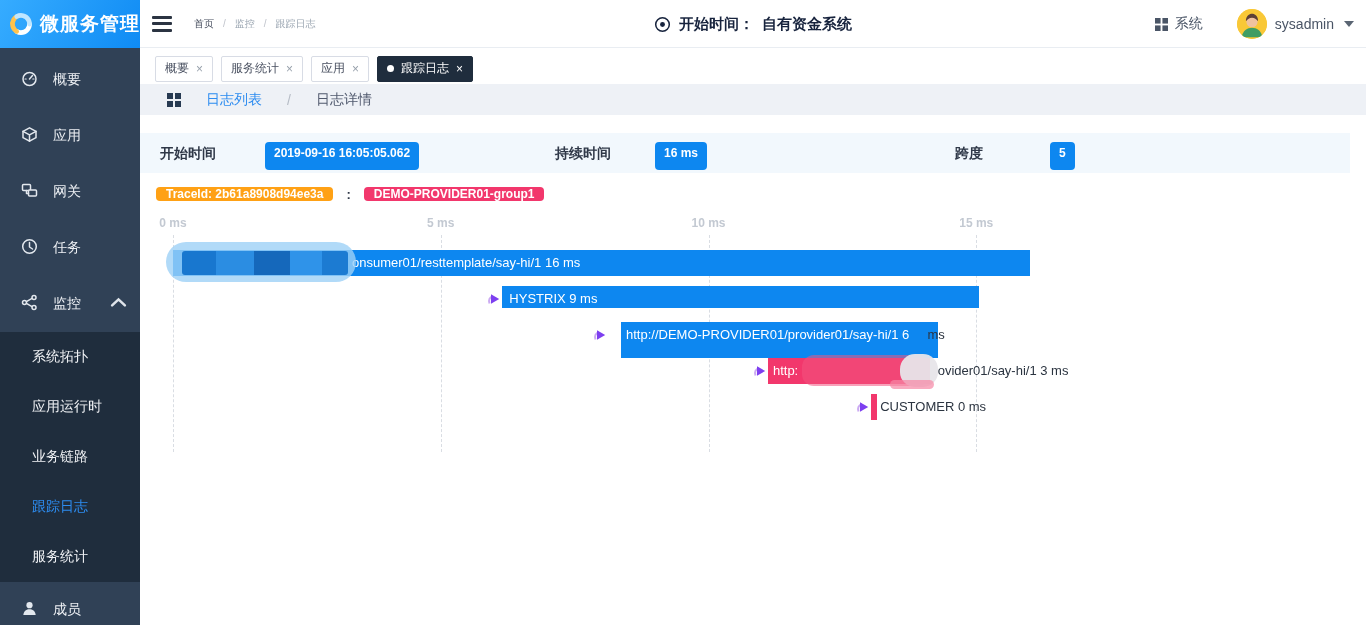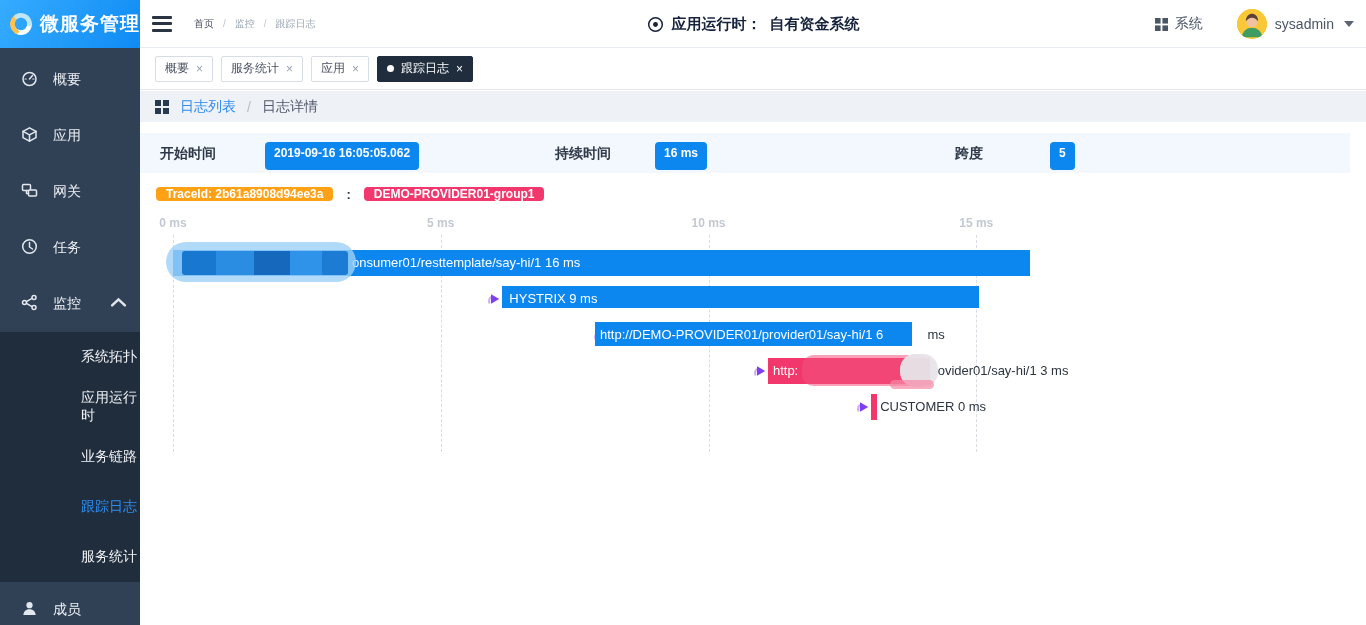--- a/index.html
+++ b/index.html
@@ -9,21 +9,21 @@
 
   
   .logo { position:absolute; left:0; top:0; width:140px; height:48px; background:linear-gradient(120deg,#36acff,#0f8bf4);
           display:flex; align-items:center; padding-left:7px; gap:5px; z-index:5; }
   .logo-text { color:#fff; font-weight:bold; font-size:19px; letter-spacing:1px; white-space:nowrap; }
   .sidebar { position:absolute; left:0; top:48px; width:140px; bottom:0; background:#304156; padding-top:4px; z-index:5; }
   .side-item { height:56px; display:flex; align-items:center; padding-left:21px; gap:15px; color:#edf0f4; font-size:14px; cursor:pointer; }
   .side-item svg { width:17px; height:17px; flex:0 0 17px; }
   .side-chevron { margin-left:auto; margin-right:13px; }
   .submenu { background:#1f2d3d; }
-  .sub-item { height:50px; display:flex; align-items:center; padding-left:81px; color:#f0f2f5; font-size:14px; cursor:pointer; }
+  .sub-item { height:50px; display:flex; align-items:center; padding-left:32px; color:#f0f2f5; font-size:14px; cursor:pointer; }
   .sub-item.active { color:#2d8cf0; }
 
   
   .header { position:absolute; left:140px; top:0; right:0; height:48px; background:#fff; border-bottom:1px solid #e9edf2;
             display:flex; align-items:center; padding-left:10px; z-index:4; }
   .hamburger { width:24px; height:18px; display:flex; flex-direction:column; justify-content:space-between; cursor:pointer; padding:1px 2px; }
   .hamburger i { display:block; height:3px; background:#2b3442; border-radius:1px; }
   .crumbs { margin-left:20px; font-size:10px; display:flex; gap:9px; align-items:center; }
   .crumb-first { color:#495060; cursor:pointer; }
   .crumb-rest { color:#9aa5b1; cursor:pointer; }
@@ -41,22 +41,22 @@
             display:flex; align-items:center; padding-left:15px; gap:8px; z-index:3; }
   .tab { height:26px; display:inline-flex; align-items:center; gap:7px; padding:0 9px; border:1px solid #d8dce5;
          background:#fff; color:#495060; font-size:12px; border-radius:2px; cursor:pointer; white-space:nowrap; }
   .tab .x { color:#98a1ac; font-size:12px; line-height:1; }
   .tab.active { background:#1f2d3d; border-color:#1f2d3d; color:#fff; }
   .tab.active .x { color:#fff; }
   .tab .dot { display:none; width:7px; height:7px; border-radius:50%; background:#fff; }
   .tab.active .dot { display:inline-block; }
 
   
-  .pagebar { position:absolute; left:140px; top:91px; right:0; height:31px; background:#eef1f6; display:flex; align-items:center;
-             padding-left:15px; gap:11px; font-size:14px; z-index:3; }
+  .pagebar { position:absolute; left:140px; top:84px; right:0; height:31px; background:#eef1f6; display:flex; align-items:center;
+             padding-left:27px; gap:25px; font-size:14px; z-index:3; }
   .pagebar .parent { color:#2d8cf0; cursor:pointer; }
   .pagebar .sep { color:#b6bcc6; }
   .pagebar .cur { color:#515a6e; }
 
   
   .info-row { position:absolute; left:140px; top:133px; right:16px; height:40px; background:#f2f8fd; z-index:2; }
   .info-label { position:absolute; top:0; height:40px; line-height:40px; font-size:14px; font-weight:bold; color:#2f3848; }
   .vbadge { position:absolute; top:9px; height:28px; line-height:22px; background:#0d87f0; color:#fff; font-size:12px;
             font-weight:bold; border-radius:4px; padding:0 9px; }
 
@@ -178,21 +178,21 @@
         <span class="crumb-sep">/</span>
         <span class="crumb-rest">监控</span>
         <span class="crumb-sep">/</span>
         <span class="crumb-rest">跟踪日志</span>
       </div>
     <div class="center-sys">
       <svg width="17" height="17" viewBox="0 0 18 18">
         <circle cx="9" cy="9" r="7.2" fill="none" stroke="#17233d" stroke-width="1.6"></circle>
         <circle cx="9" cy="9" r="2.6" fill="#17233d"></circle>
       </svg>
-      <span>应用运行时：</span>
+      <span>开始时间：</span>
       <span>自有资金系统</span>
     </div>
     <div class="header-right">
       <div class="sys-group">
         <svg width="13" height="13" viewBox="0 0 14 14">
           <rect x="0" y="0" width="6" height="6" fill="#4a5566"></rect>
             <rect x="8" y="0" width="6" height="6" fill="#4a5566"></rect>
           <rect x="0" y="8" width="6" height="6" fill="#4a5566"></rect>
             <rect x="8" y="8" width="6" height="6" fill="#4a5566"></rect>
         </svg>
@@ -289,21 +289,21 @@
     <div class="span-bar" style="left: 502.332px; top: 286px; width: 476.595px; background: rgb(13, 135, 240); height: 22px;">
       <span class="label-in" style="padding-left: 7px;">HYSTRIX 9 ms</span>
     </div>
 
   </div>
       <div>
     <span class="arrow" style="left: 592.361px; top: 327px;"><svg width="16" height="16" viewBox="0 0 16 16">
             <path d="M3.5 12.5C2.3 9 3.5 6 7 5.2" fill="none" stroke="#cbaaf2" stroke-width="2"></path>
             <path d="M5 3.2L13.2 8 5 12.8z" fill="#7d3ff0"></path>
           </svg></span>
-    <div class="span-bar" style="left: 595px; top: 322px; width: 317.016px; background: rgb(13, 135, 240); height: 24px;">
+    <div class="span-bar" style="left: 621px; top: 322px; width: 317.016px; background: rgb(13, 135, 240); height: 36px;">
       <span class="label-in" style="padding-left: 5px;">http://DEMO-PROVIDER01/provider01/say-hi/1 6</span>
     </div>
     <span class="label-out" style="left: 927.377px; top: 322px;"> ms</span>
   </div>
       <div>
     <span class="arrow" style="left: 751.94px; top: 363px;"><svg width="16" height="16" viewBox="0 0 16 16">
             <path d="M3.5 12.5C2.3 9 3.5 6 7 5.2" fill="none" stroke="#cbaaf2" stroke-width="2"></path>
             <path d="M5 3.2L13.2 8 5 12.8z" fill="#7d3ff0"></path>
           </svg></span>
     <div class="span-bar" style="left: 767.94px; top: 358px; width: 161.721px; background: rgb(242, 55, 108); height: 26px;">

